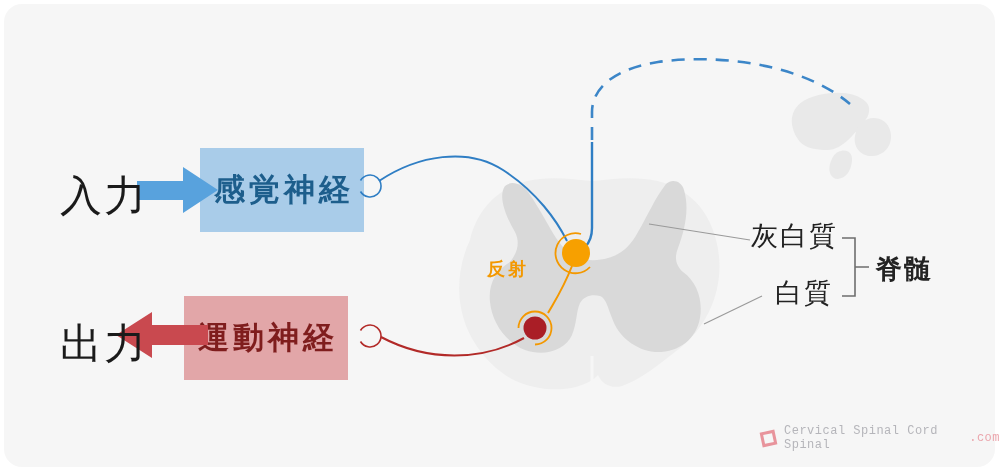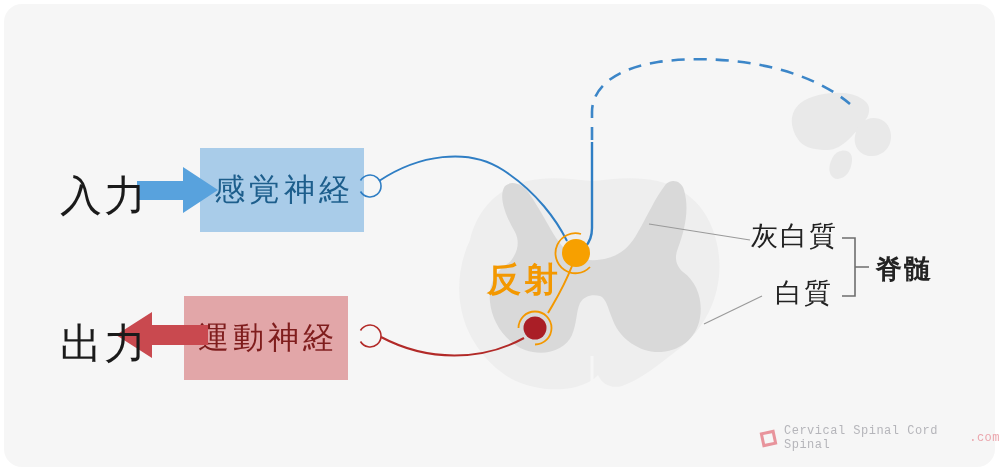--- a/index.html
+++ b/index.html
@@ -8,31 +8,31 @@
     font-family:"Liberation Sans",sans-serif;overflow:hidden;
   }
   .card{
     position:absolute;left:4px;top:4px;width:991px;height:463px;
     background:#f6f6f6;border-radius:18px;
   }
   .layer{position:absolute;left:0;top:0;width:1000px;height:475px;}
   .nerve-box{
     position:absolute;width:164px;height:84px;display:flex;
     align-items:center;justify-content:center;
-    font-size:31px;font-weight:400;letter-spacing:4px;padding-left:4px;box-sizing:border-box;
+    font-size:31px;font-weight:700;letter-spacing:4px;padding-left:4px;box-sizing:border-box;
   }
   .sensory-box{left:200px;top:148px;background:#a9cce9;color:#1d5e8c;}
   .motor-box{left:184px;top:296px;background:#e2a6a8;color:#7f1d1d;}
   .io-label{
     position:absolute;font-size:42px;font-weight:500;color:#1a1a1a;letter-spacing:2px;
   }
   .input-label{left:60px;top:168px;}
   .output-label{left:60px;top:316px;}
   .reflex-label{
-    position:absolute;left:487px;top:257px;font-size:34px;font-weight:600;
+    position:absolute;left:487px;top:257px;font-size:18px;font-weight:600;
     color:#f39800;letter-spacing:3px;
   }
   .anno-label{position:absolute;font-size:27px;color:#222222;letter-spacing:2px;font-weight:500;}
   .gray-matter-label{left:751px;top:218px;}
   .white-matter-label{left:763px;top:275px;margin-left:12px;}
   .spinal-cord-label{left:875px;top:251px;font-weight:bold;}
   .logo{position:absolute;left:761px;top:424px;display:flex;align-items:center;}
   .logo-icon{
     width:9px;height:9px;border:3px solid #e8949c;transform:rotate(-12deg);
     margin-right:8px;flex:0 0 auto;

